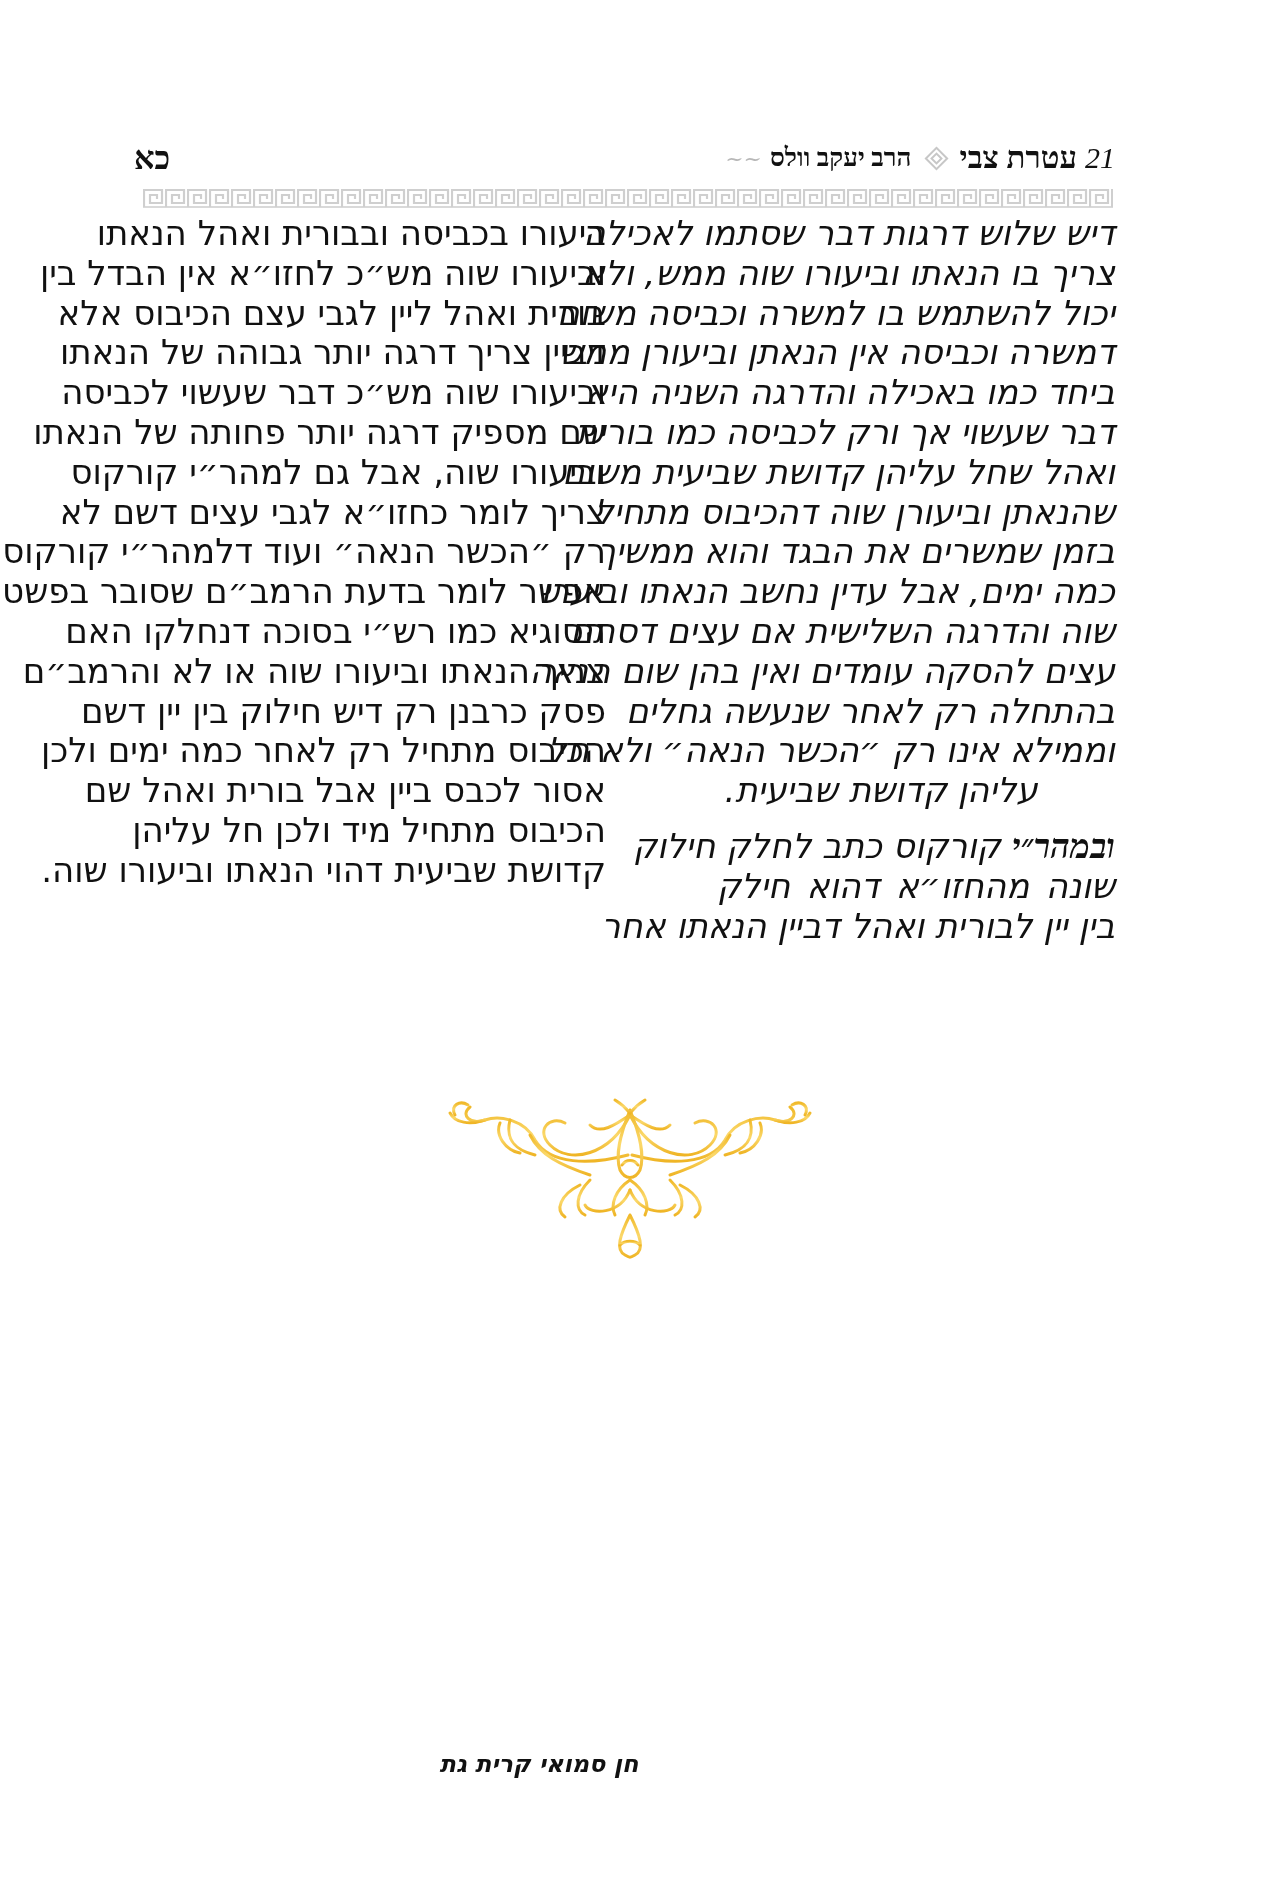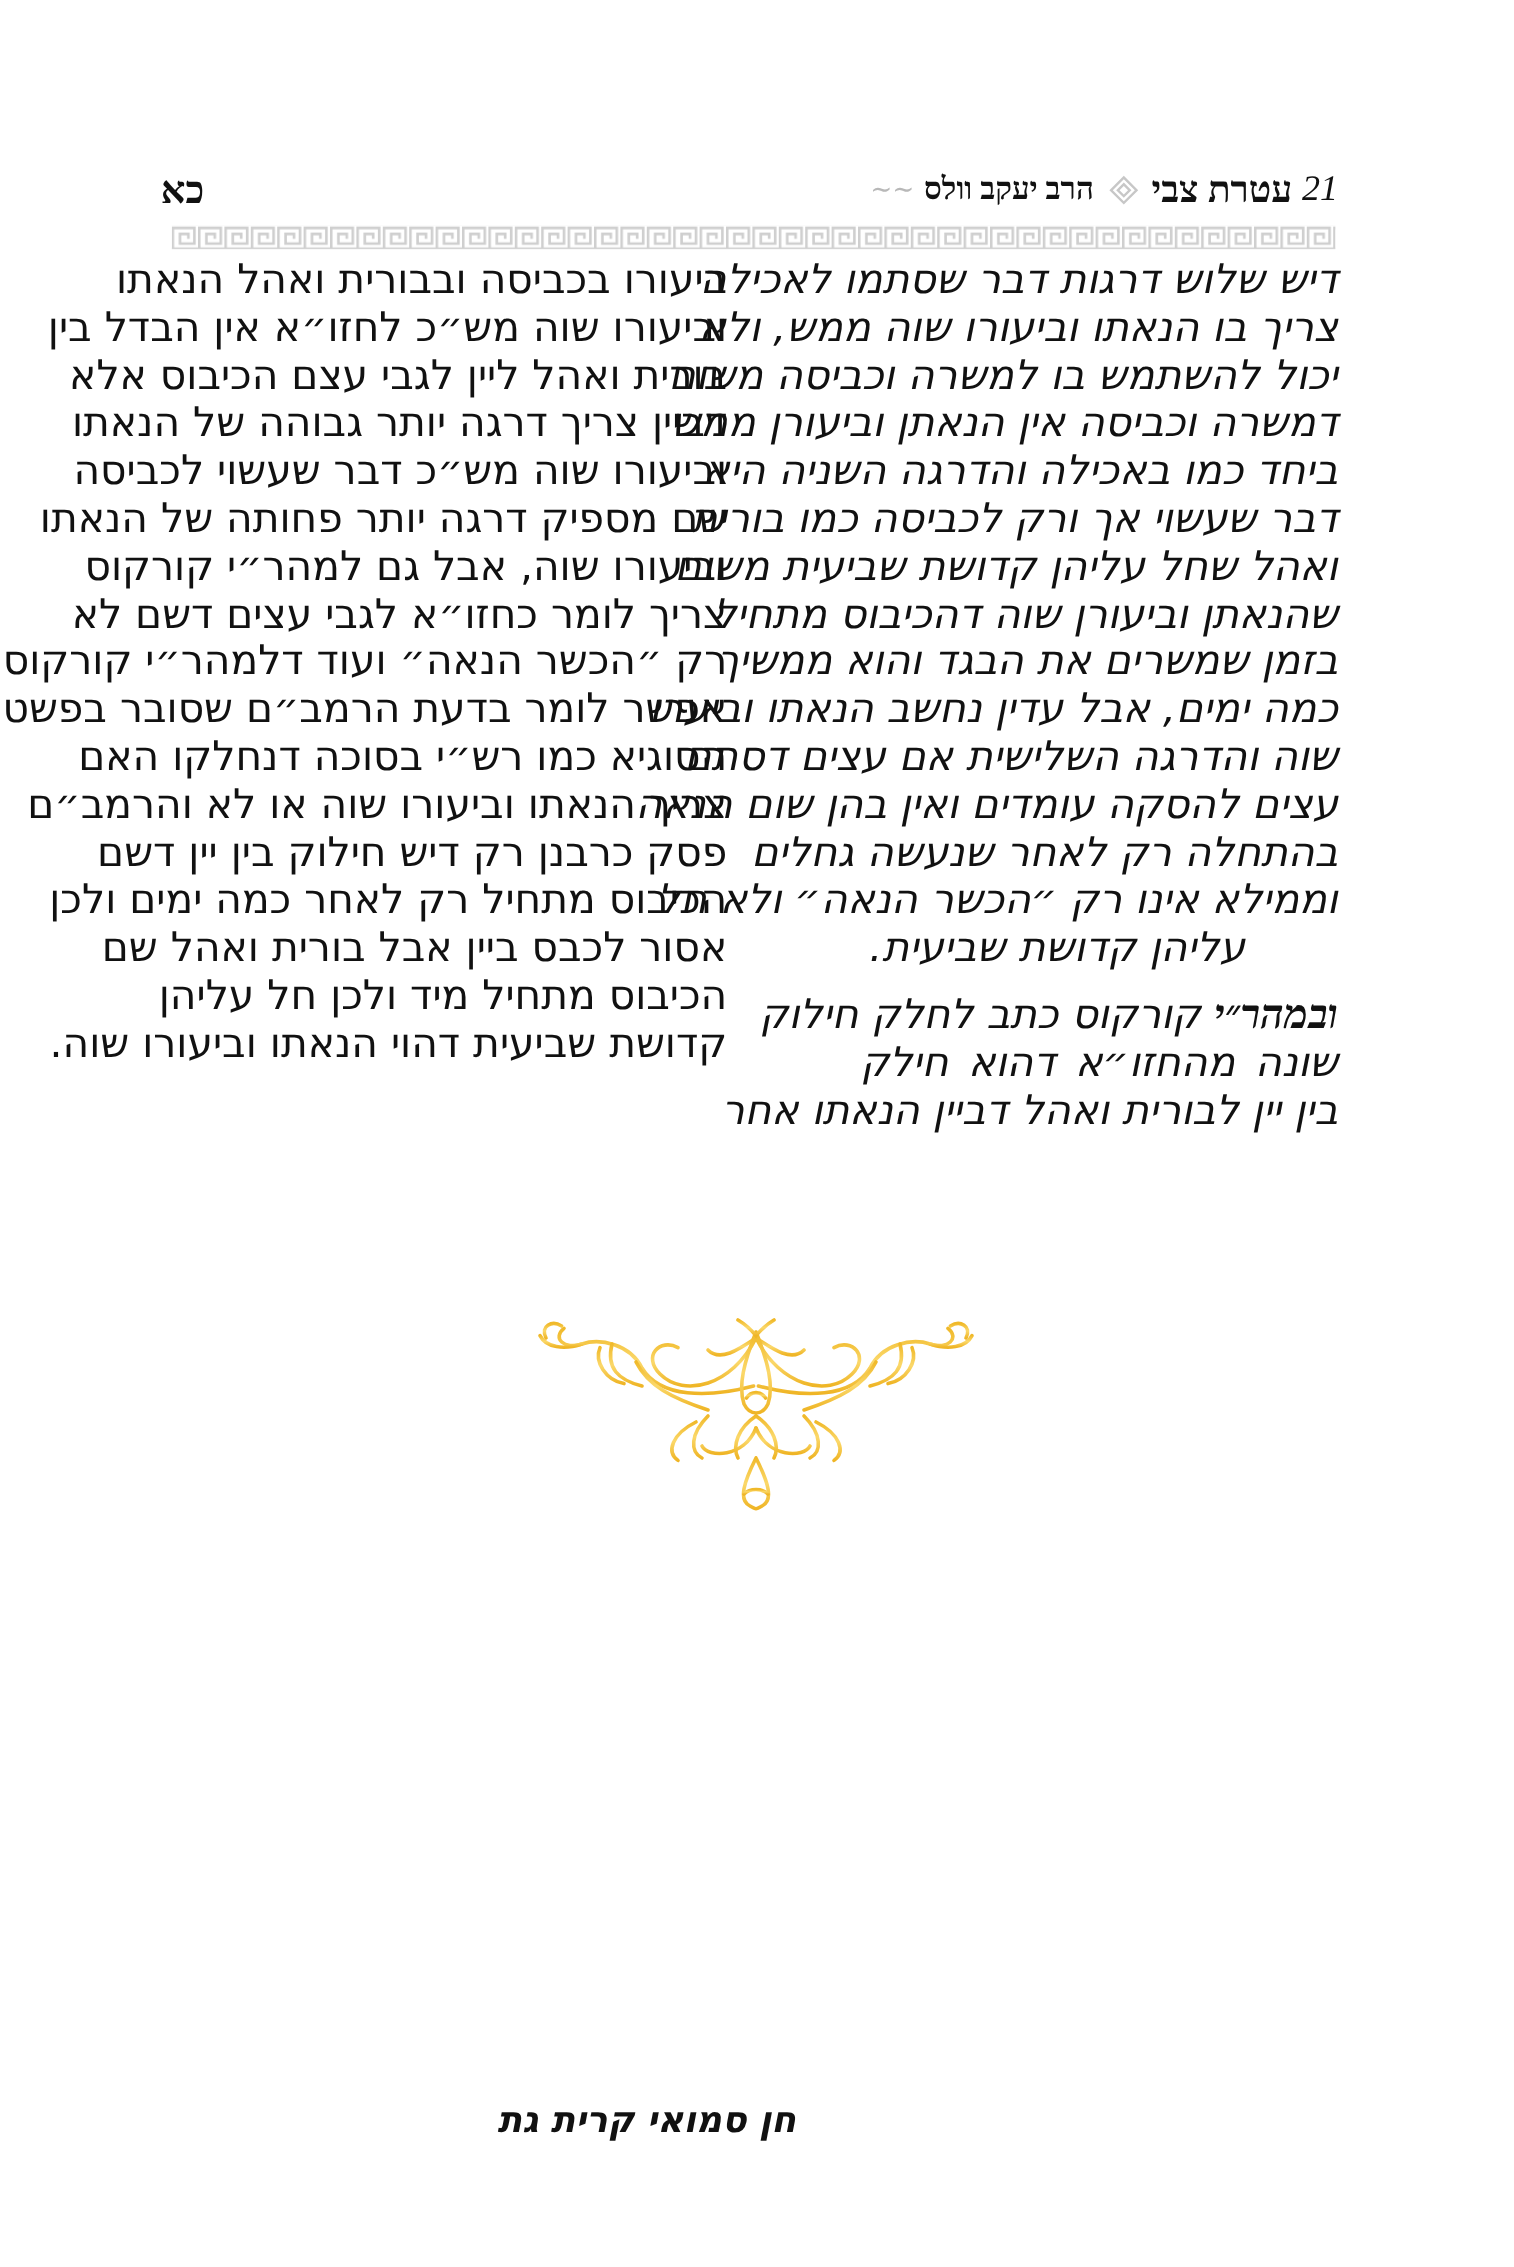--- a/index.html
+++ b/index.html
@@ -22,21 +22,21 @@
          font-size: 34px; line-height: 39.8px; }
   .col .ln { display: block; height: 39.8px; text-align: justify; text-align-last: justify; white-space: nowrap; overflow: visible; }
   .col .ln.center { text-align: center; text-align-last: center; }
   .col .ln.short { text-align-last: right; }
   .col-right { left: 647px; width: 468px; font-style: italic; }
   .col-left { left: 134px; width: 472px; }
   .gap { height: 16px; }
   .bold { font-weight: bold; font-family: "DejaVu Serif", serif; }
   .ornament { position: absolute; left: 440px; top: 1095px; width: 380px; height: 170px; }
   .footer { position: absolute; top: 1750px; left: 0; width: 1078px; text-align: center; direction: rtl;
-            font-family: "DejaVu Sans", sans-serif; font-style: italic; font-weight: bold; font-size: 30px; color: #111; }
+            font-family: "DejaVu Sans", sans-serif; font-style: italic; font-weight: bold; font-size: 24px; color: #111; }
 </style>
 </head>
 <body>
 
 <div class="header">
   <div class="hdr-right">
     <span class="hdr-num">21</span>
     <span class="hdr-title">עטרת צבי</span>
     <span class="diamond"></span>
     <span class="hdr-author">הרב יעקב וולס</span>

